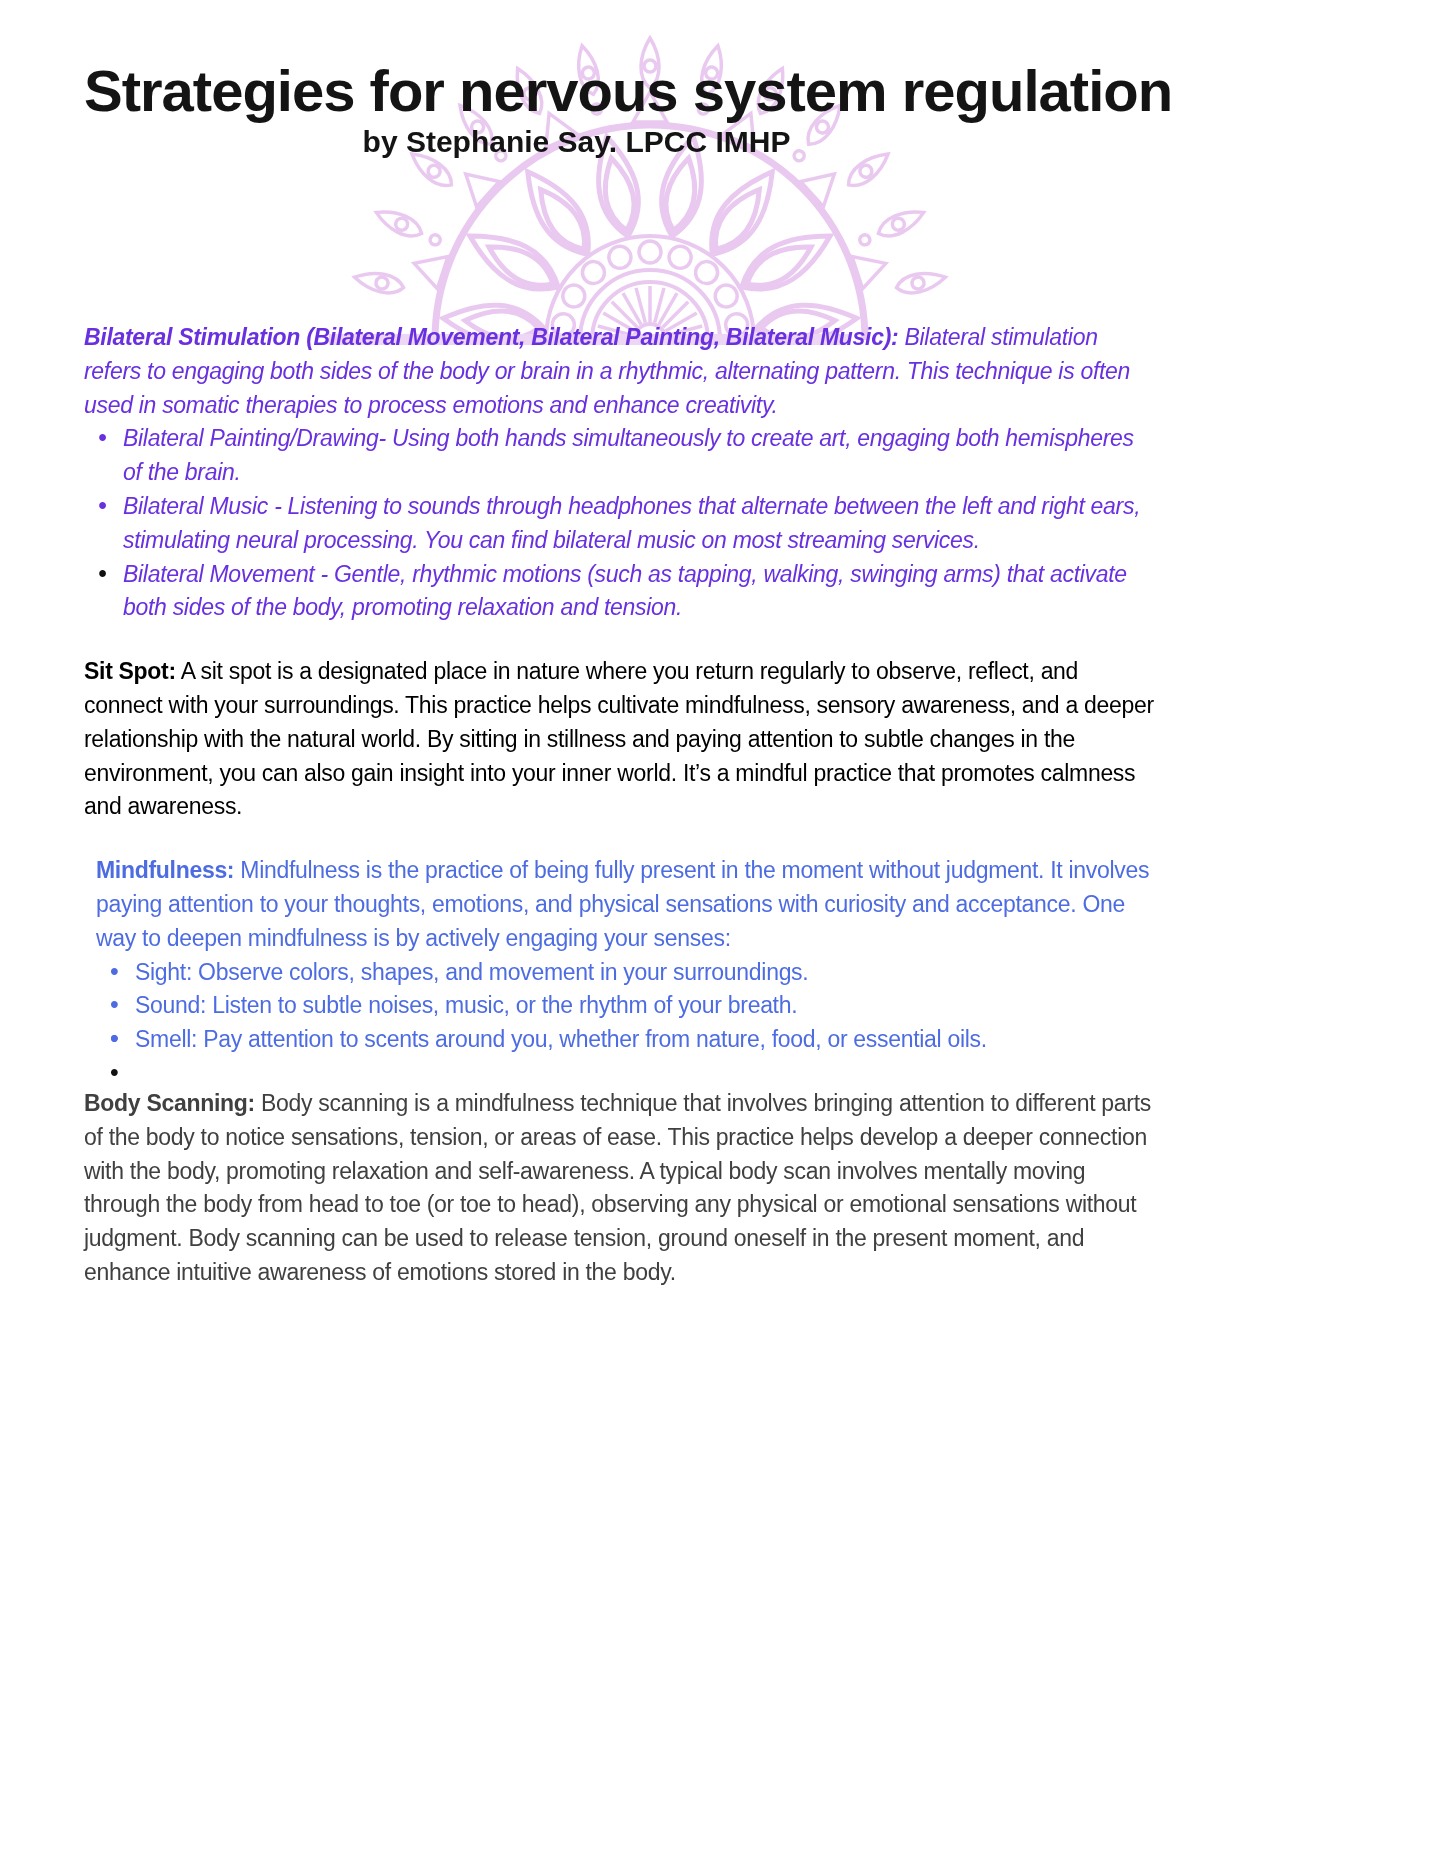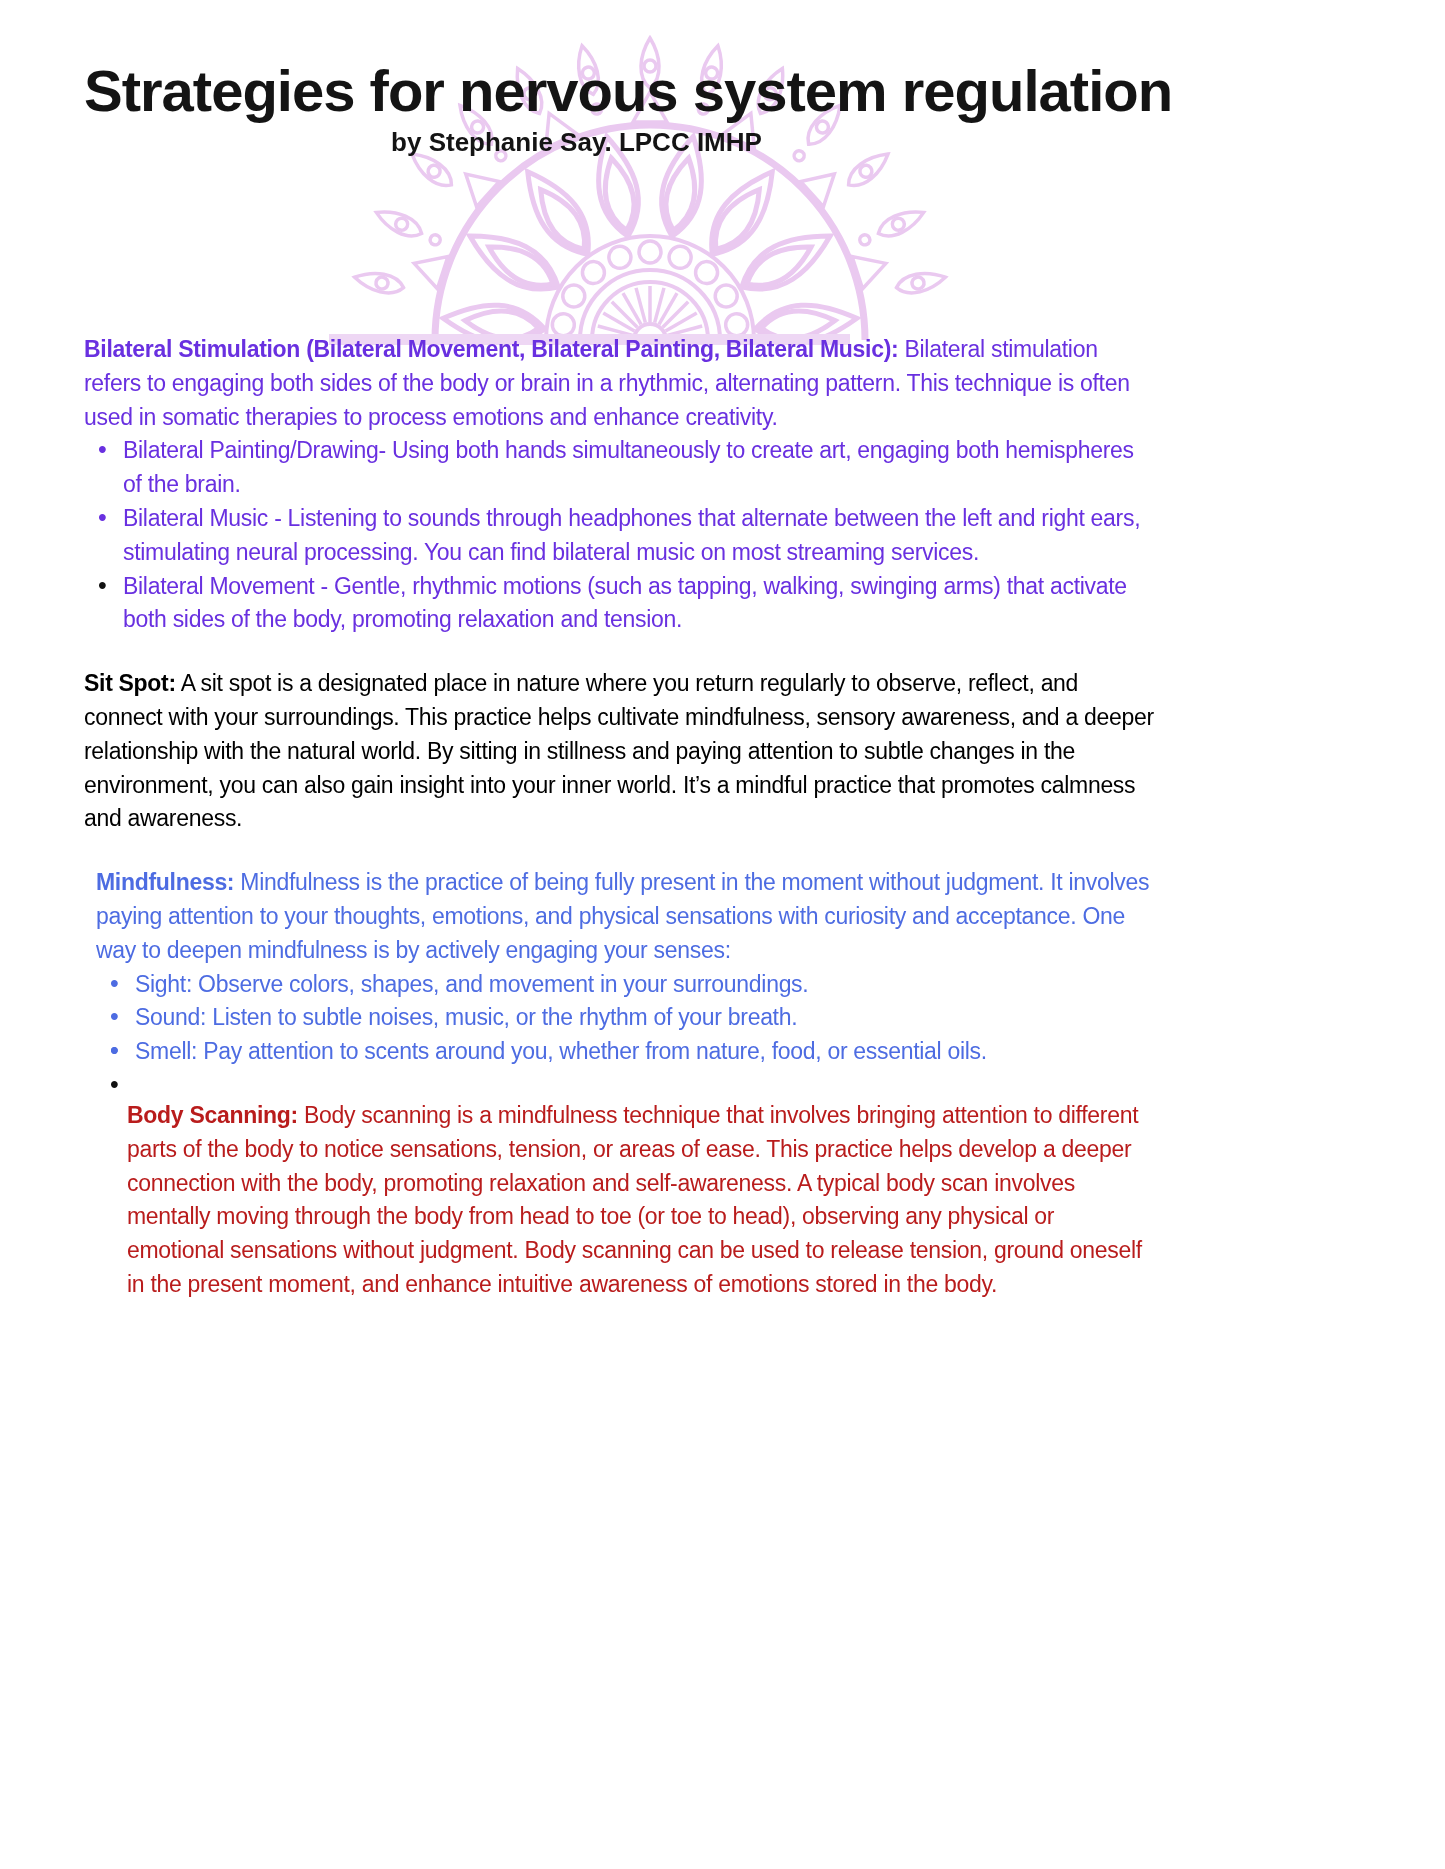--- a/index.html
+++ b/index.html
@@ -13,32 +13,32 @@
   }
   .mnd { stroke:var(--mandala); fill:none; }
   .w7 { stroke-width:7; } .w5 { stroke-width:5; } .w4 { stroke-width:4; } .w3 { stroke-width:3.5; }
   .header { position:absolute; left:84px; top:64px; width:985px; z-index:2; }
   .title {
     font-size:58px; font-weight:bold; color:var(--heading-black);
     letter-spacing:-1px; white-space:nowrap; line-height:54px;
   }
   .byline {
     margin-top:8px; width:100%; text-align:center;
-    font-size:26px; font-weight:bold; color:var(--heading-black); line-height:32px;
+    font-size:30px; font-weight:bold; color:var(--heading-black); line-height:32px;
   }
   .divider {
     position:absolute; left:329px; top:334px; width:521px; height:11px;
     background:var(--divider); z-index:1;
   }
   .content {
     position:absolute; left:84px; top:321px; width:1070px; z-index:2;
     font-size:23px; line-height:33.8px; letter-spacing:-0.3px;
   }
   .section { margin-top:30px; }
-  .section:first-child { margin-top:12px; }
+  .section:first-child { margin-top:0;font-style:italic; }
   .heading { font-weight:bold; }
   .bullets { list-style:none; }
   .bullet { position:relative; padding-left:39px; }
   .marker { position:absolute; left:14px; top:-1px; font-size:25px; }
 </style>
 </head>
 <body>
 
 <div>
 
@@ -155,18 +155,18 @@
       <p><span class="heading">Mindfulness:</span><span>  Mindfulness is the practice of being fully present in the moment without judgment. It involves paying attention to your thoughts, emotions, and physical sensations with curiosity and acceptance. One way to deepen mindfulness is by actively engaging your senses:</span></p>
       <ul class="bullets">
         <li class="bullet"><span class="marker" style="color: rgb(77, 108, 226);">•</span><span>Sight: Observe colors, shapes, and movement in your surroundings.</span></li>
         <li class="bullet"><span class="marker" style="color: rgb(77, 108, 226);">•</span><span>Sound: Listen to subtle noises, music, or the rhythm of your breath.</span></li>
         <li class="bullet"><span class="marker" style="color: rgb(77, 108, 226);">•</span></li>
         <li class="bullet"><span class="marker" style="color: rgb(77, 108, 226);">•</span><span>Smell: Pay attention to scents around you, whether from nature, food, or essential oils.</span></li>
         <li class="bullet"><span class="marker" style="color: rgb(17, 17, 17);">•</span></li>
       </ul>
     </section>
 
-    <section class="section" style="color: #b91c1c; margin-left: 43px;">
+    <section class="section" style="color: #404040;">
       <p><span class="heading">Body Scanning:</span><span> Body scanning is a mindfulness technique that involves bringing attention to different parts of the body to notice sensations, tension, or areas of ease. This practice helps develop a deeper connection with the body, promoting relaxation and self-awareness. A typical body scan involves mentally moving through the body from head to toe (or toe to head), observing any physical or emotional sensations without judgment. Body scanning can be used to release tension, ground oneself in the present moment, and enhance intuitive awareness of emotions stored in the body.</span></p>
     </section>
 
   </div>
 </div>
 
 </body></html>

